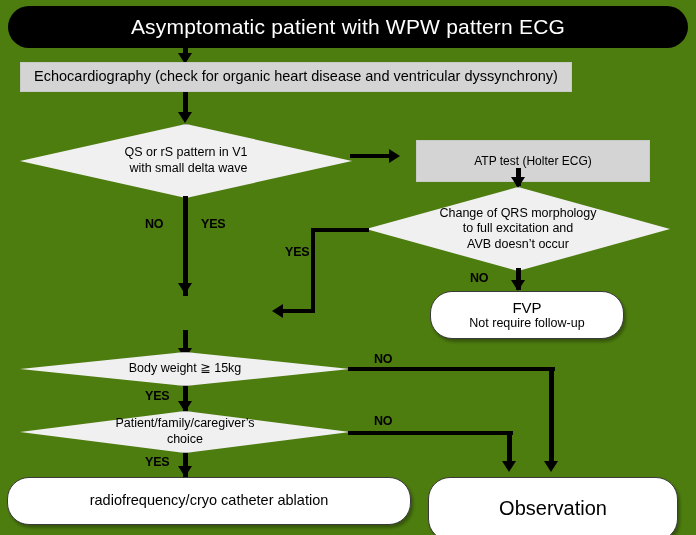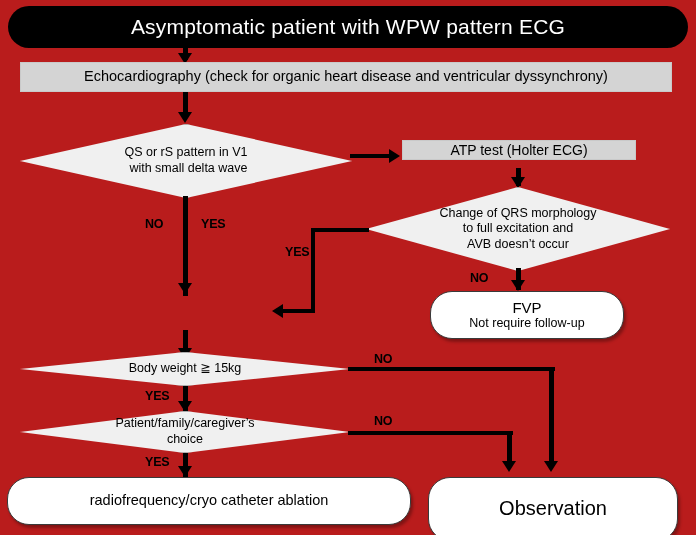--- a/index.html
+++ b/index.html
@@ -7,21 +7,21 @@
     padding: 0;
     background: #ffffff;
   }
   body {
     font-family: "Liberation Sans", sans-serif;
   }
   #canvas {
     position: relative;
     width: 696px;
     height: 535px;
-    background: #b91c1c;
+    background: #4d7c0f;
     overflow: hidden;
   }
 
   
   .node {
     position: absolute;
     box-sizing: border-box;
     display: flex;
     align-items: center;
     justify-content: center;
@@ -121,39 +121,39 @@
 
 <div id="canvas">
 
   <div class="node title-banner" style="left:8px; top:6px; width:680px; height:42px;">
     <span>Asymptomatic patient with WPW pattern ECG</span>
   </div>
 
   <div class="line-v" style="left:183px; top:48px; width:5px; height:12px;"></div>
   <div class="arrow-down" style="left:178px; top:53px;"></div>
 
-  <div class="node proc-box" style="left:20px; top:62px; width:652px; height:30px;">
+  <div class="node proc-box" style="left:20px; top:62px; width:552px; height:30px;">
     <span>Echocardiography (check for organic heart disease and ventricular dyssynchrony)</span>
   </div>
 
   <div class="line-v" style="left:183px; top:92px; width:5px; height:26px;"></div>
   <div class="arrow-down" style="left:178px; top:112px;"></div>
 
   <div class="diamond" style="left:20px; top:124px; width:332px; height:74px;text-align:right;">
     <div class="dshape"></div>
     <div class="dtext">
       <span class="sub-line">QS or rS pattern in V1</span>
       <span class="sub-line">with small delta wave</span>
     </div>
   </div>
 
   <div class="line-h" style="left:350px; top:154px; width:42px; height:4px;"></div>
   <div class="arrow-right" style="left:389px; top:149px;"></div>
 
-  <div class="node proc-box" style="left:402px; top:140px; width:234px; height:20px; font-size:14px;">
+  <div class="node proc-box" style="left:416px; top:140px; width:234px; height:42px; font-size:12px;">
     <span>ATP test (Holter ECG)</span>
   </div>
 
   <div class="line-v" style="left:516px; top:168px; width:5px; height:18px;"></div>
   <div class="arrow-down" style="left:511px; top:177px;"></div>
 
   <div class="diamond" style="left:366px; top:187px; width:304px; height:84px;">
     <div class="dshape"></div>
     <div class="dtext">
       <span class="sub-line">Change of QRS morphology</span>

